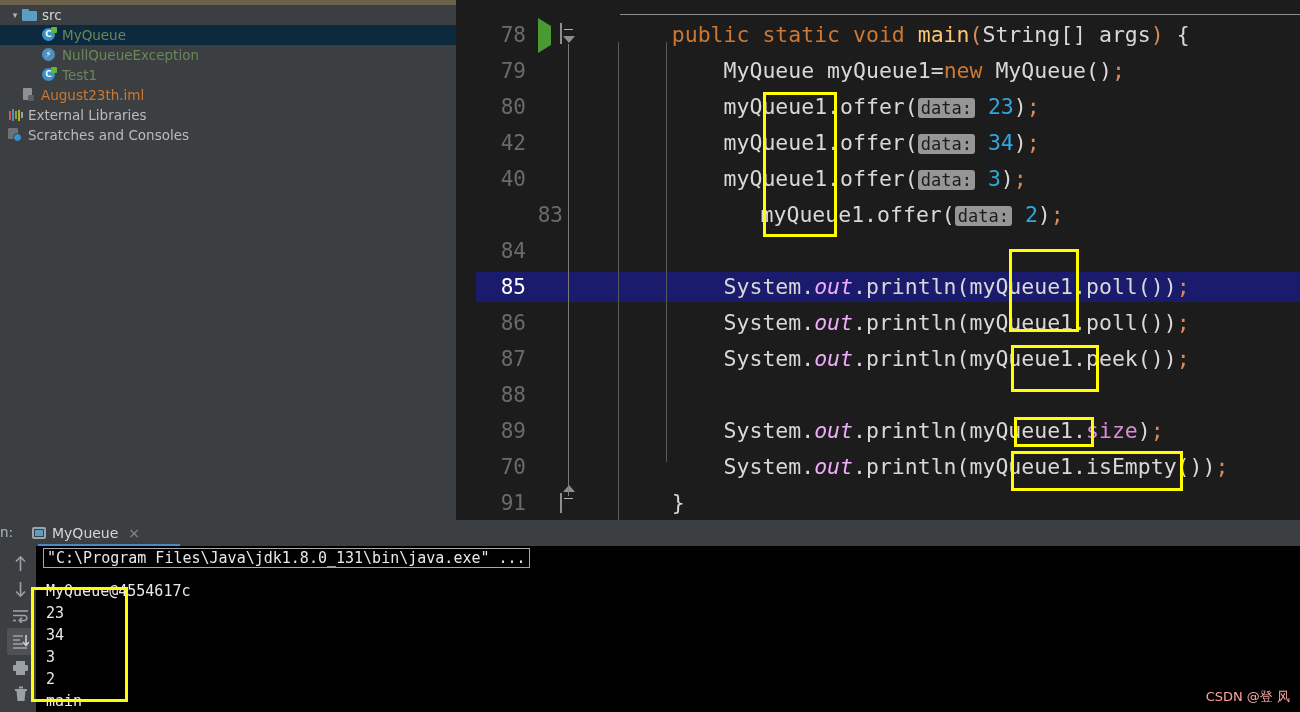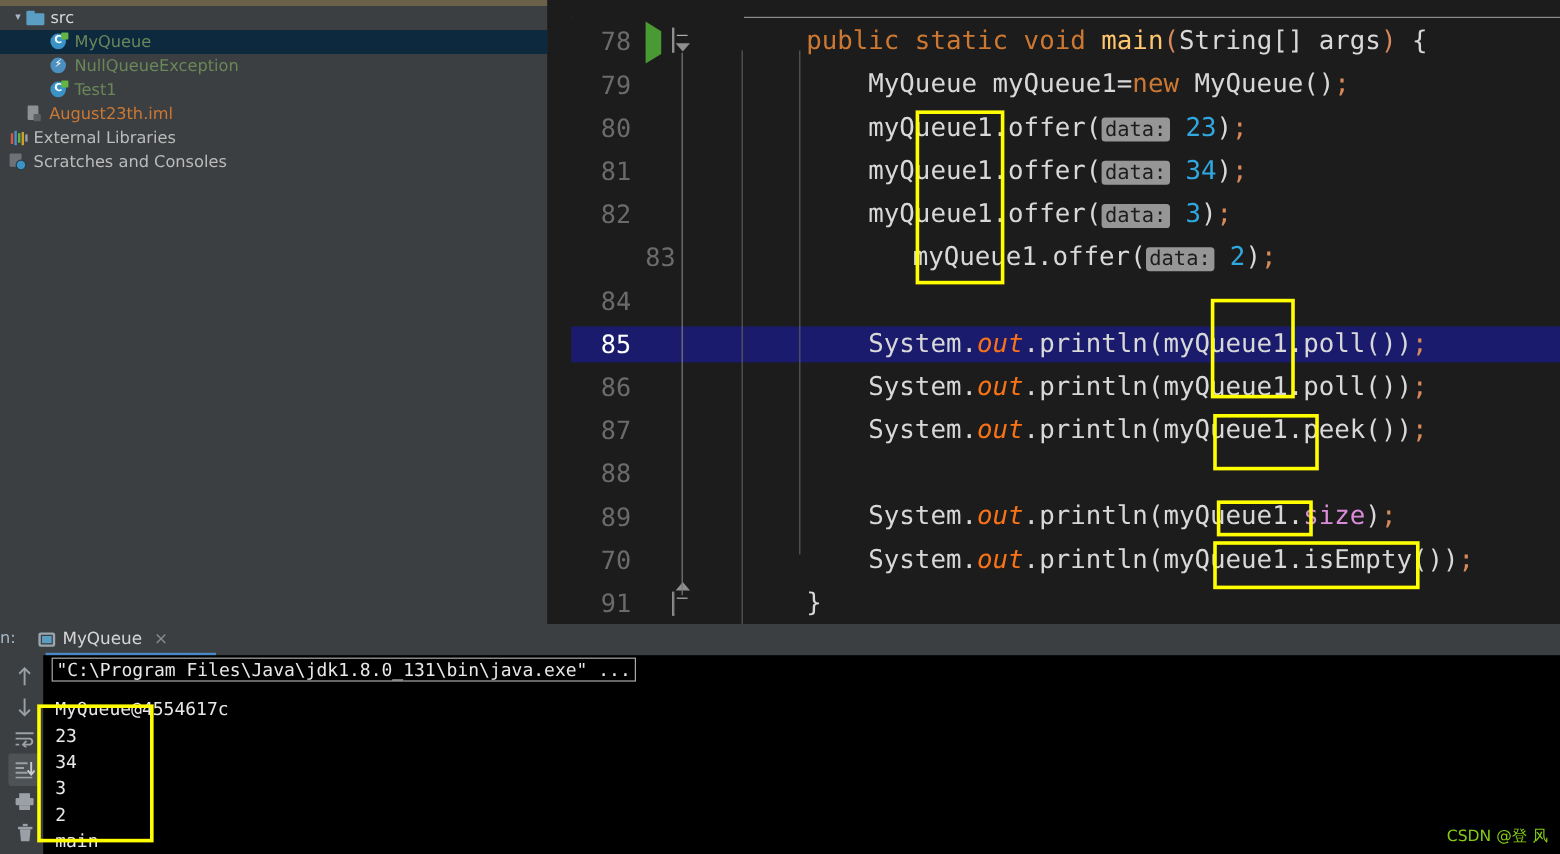--- a/index.html
+++ b/index.html
@@ -136,21 +136,21 @@
   .foldline{ position:absolute; left:92px; width:1px; background:#7a7a7a; }
 
   .code{
     position:absolute; left:144px;
     font-family:"DejaVu Sans Mono", monospace; font-size:21.5px; line-height:36px;
     color:#c8c8c8; white-space:pre;
   }
   .kw{ color:#cc7832; }
   .fn{ color:#ffc66d; }
   .num{ color:#2fa8e0; }
-  .stat{ color:#f97316; font-style:italic;margin-top:44px; }
+  .stat{ color:#f0abfc; font-style:italic;margin-top:44px; }
   .fld{ color:#d98cd9; }
   .punc{ color:#d98a5a; }
   .plain{ color:#d8d8d8;text-align:center; }
   .param-chip{
     background:#969696; color:#1c1c1c; border-radius:3px;
     padding:0 3px; font-size:17px; font-family:"DejaVu Sans Mono", monospace;
   }
 
   .indent-guide{ position:absolute; width:1px; background:#5a5a5a; }
 
@@ -202,21 +202,21 @@
     font-family:"DejaVu Sans Mono", monospace; font-size:15px; color:#e8e8e8;
     white-space:pre;
   }
   .cline{
     position:absolute; left:10px;
     font-family:"DejaVu Sans Mono", monospace; font-size:15px; color:#e8e8e8; white-space:pre;
   }
 
   .watermark{
     position:absolute; right:10px; bottom:6px;
-    font-size:13px; color:#84cc16; font-family:"DejaVu Sans", sans-serif;text-align:center;
+    font-size:13px; color:#fca5a5; font-family:"DejaVu Sans", sans-serif;text-align:center;
   }
 </style>
 </head>
 <body>
 
 <div id="root">
 
   <div class="top-strip"></div>
 
   <div class="sidebar">
@@ -293,25 +293,25 @@
         </div>
         <div class="line" style="top: 53px;">
           <span class="lnum">79</span>
           <span class="code"><span class="plain">&nbsp;&nbsp;&nbsp;&nbsp;&nbsp;&nbsp;&nbsp;&nbsp;MyQueue&nbsp;myQueue1</span><span class="plain">=</span><span class="kw">new&nbsp;</span><span class="plain">MyQueue</span><span class="plain">()</span><span class="punc">;</span></span>
         </div>
         <div class="line" style="top: 89px;">
           <span class="lnum">80</span>
           <span class="code"><span class="plain">&nbsp;&nbsp;&nbsp;&nbsp;&nbsp;&nbsp;&nbsp;&nbsp;myQueue1.offer</span><span class="plain">(</span><span class="param-chip">data:</span><span class="plain">&nbsp;</span><span class="num">23</span><span class="plain">)</span><span class="punc">;</span></span>
         </div>
         <div class="line" style="top: 125px;">
-          <span class="lnum">81</span>
+          <span class="lnum">42</span>
           <span class="code"><span class="plain">&nbsp;&nbsp;&nbsp;&nbsp;&nbsp;&nbsp;&nbsp;&nbsp;myQueue1.offer</span><span class="plain">(</span><span class="param-chip">data:</span><span class="plain">&nbsp;</span><span class="num">34</span><span class="plain">)</span><span class="punc">;</span></span>
         </div>
         <div class="line" style="top: 161px;">
-          <span class="lnum">82</span>
+          <span class="lnum">40</span>
           <span class="code"><span class="plain">&nbsp;&nbsp;&nbsp;&nbsp;&nbsp;&nbsp;&nbsp;&nbsp;myQueue1.offer</span><span class="plain">(</span><span class="param-chip">data:</span><span class="plain">&nbsp;</span><span class="num">3</span><span class="plain">)</span><span class="punc">;</span></span>
         </div>
         <div class="line" style="top: 197px; margin-left: 37px;">
           <span class="lnum">83</span>
           <span class="code"><span class="plain">&nbsp;&nbsp;&nbsp;&nbsp;&nbsp;&nbsp;&nbsp;&nbsp;myQueue1.offer</span><span class="plain">(</span><span class="param-chip">data:</span><span class="plain">&nbsp;</span><span class="num">2</span><span class="plain">)</span><span class="punc">;</span></span>
         </div>
         <div class="line" style="top: 233px;">
           <span class="lnum">84</span>
           <span class="code"></span>
         </div>

